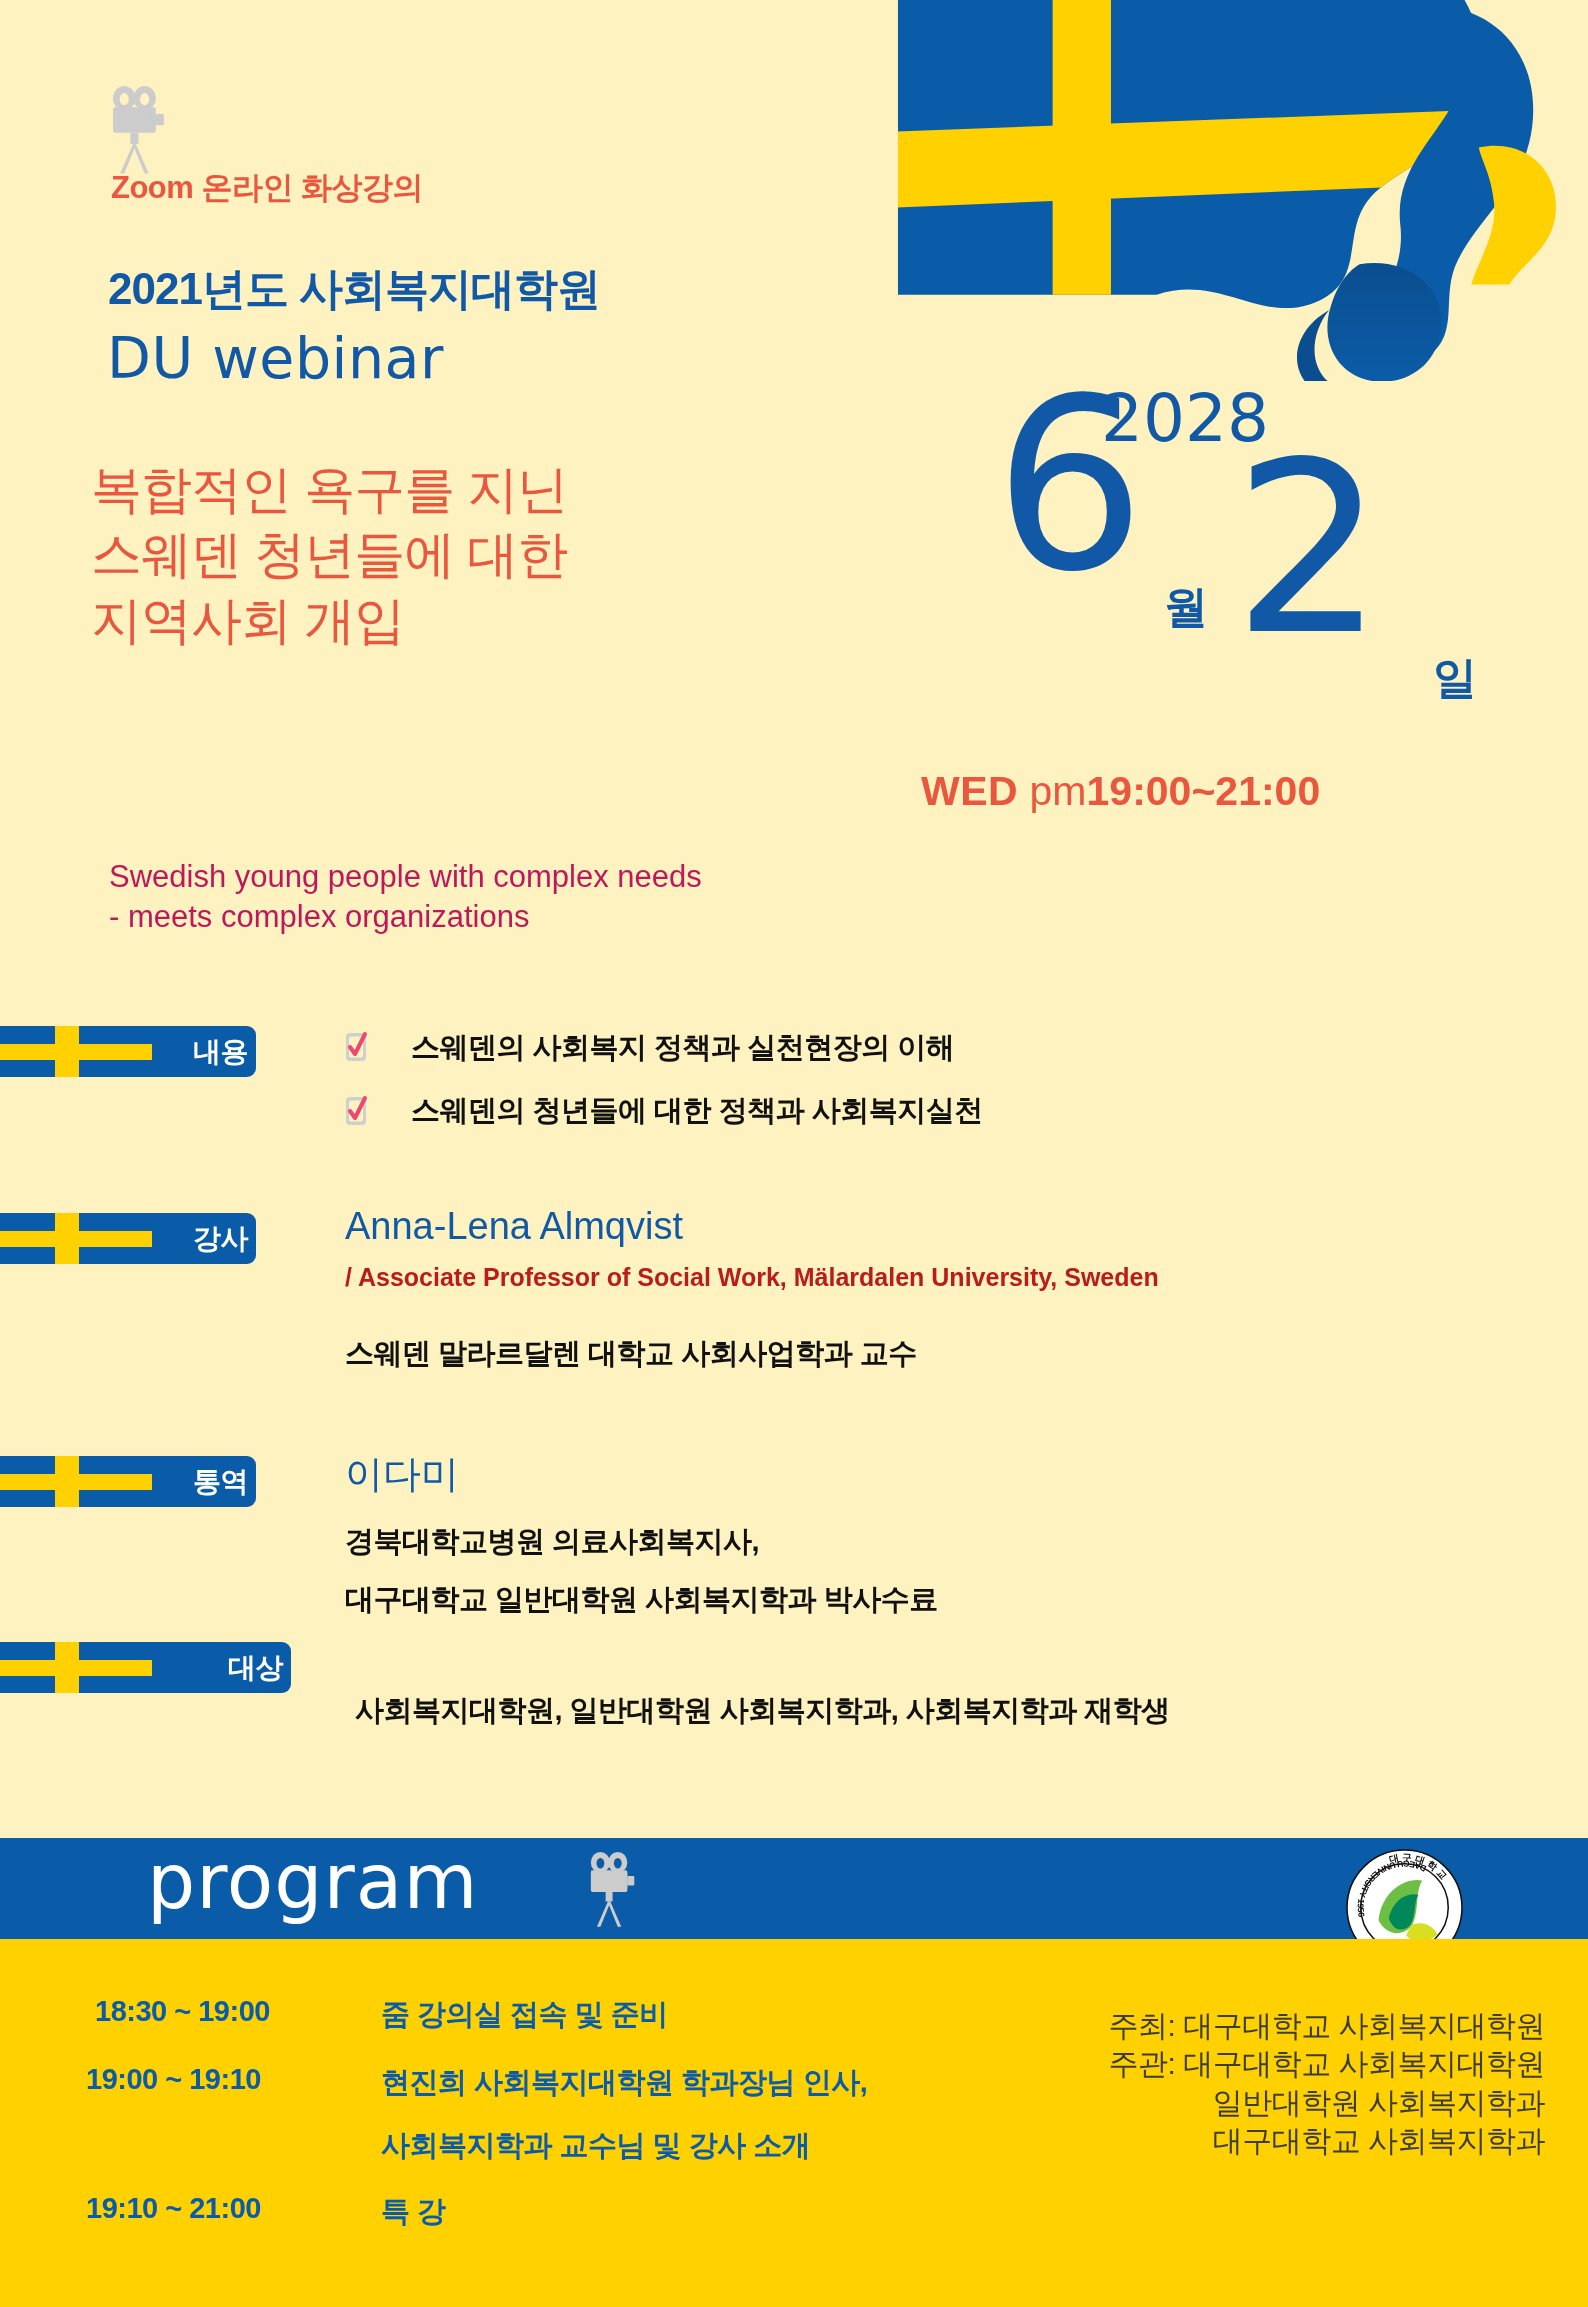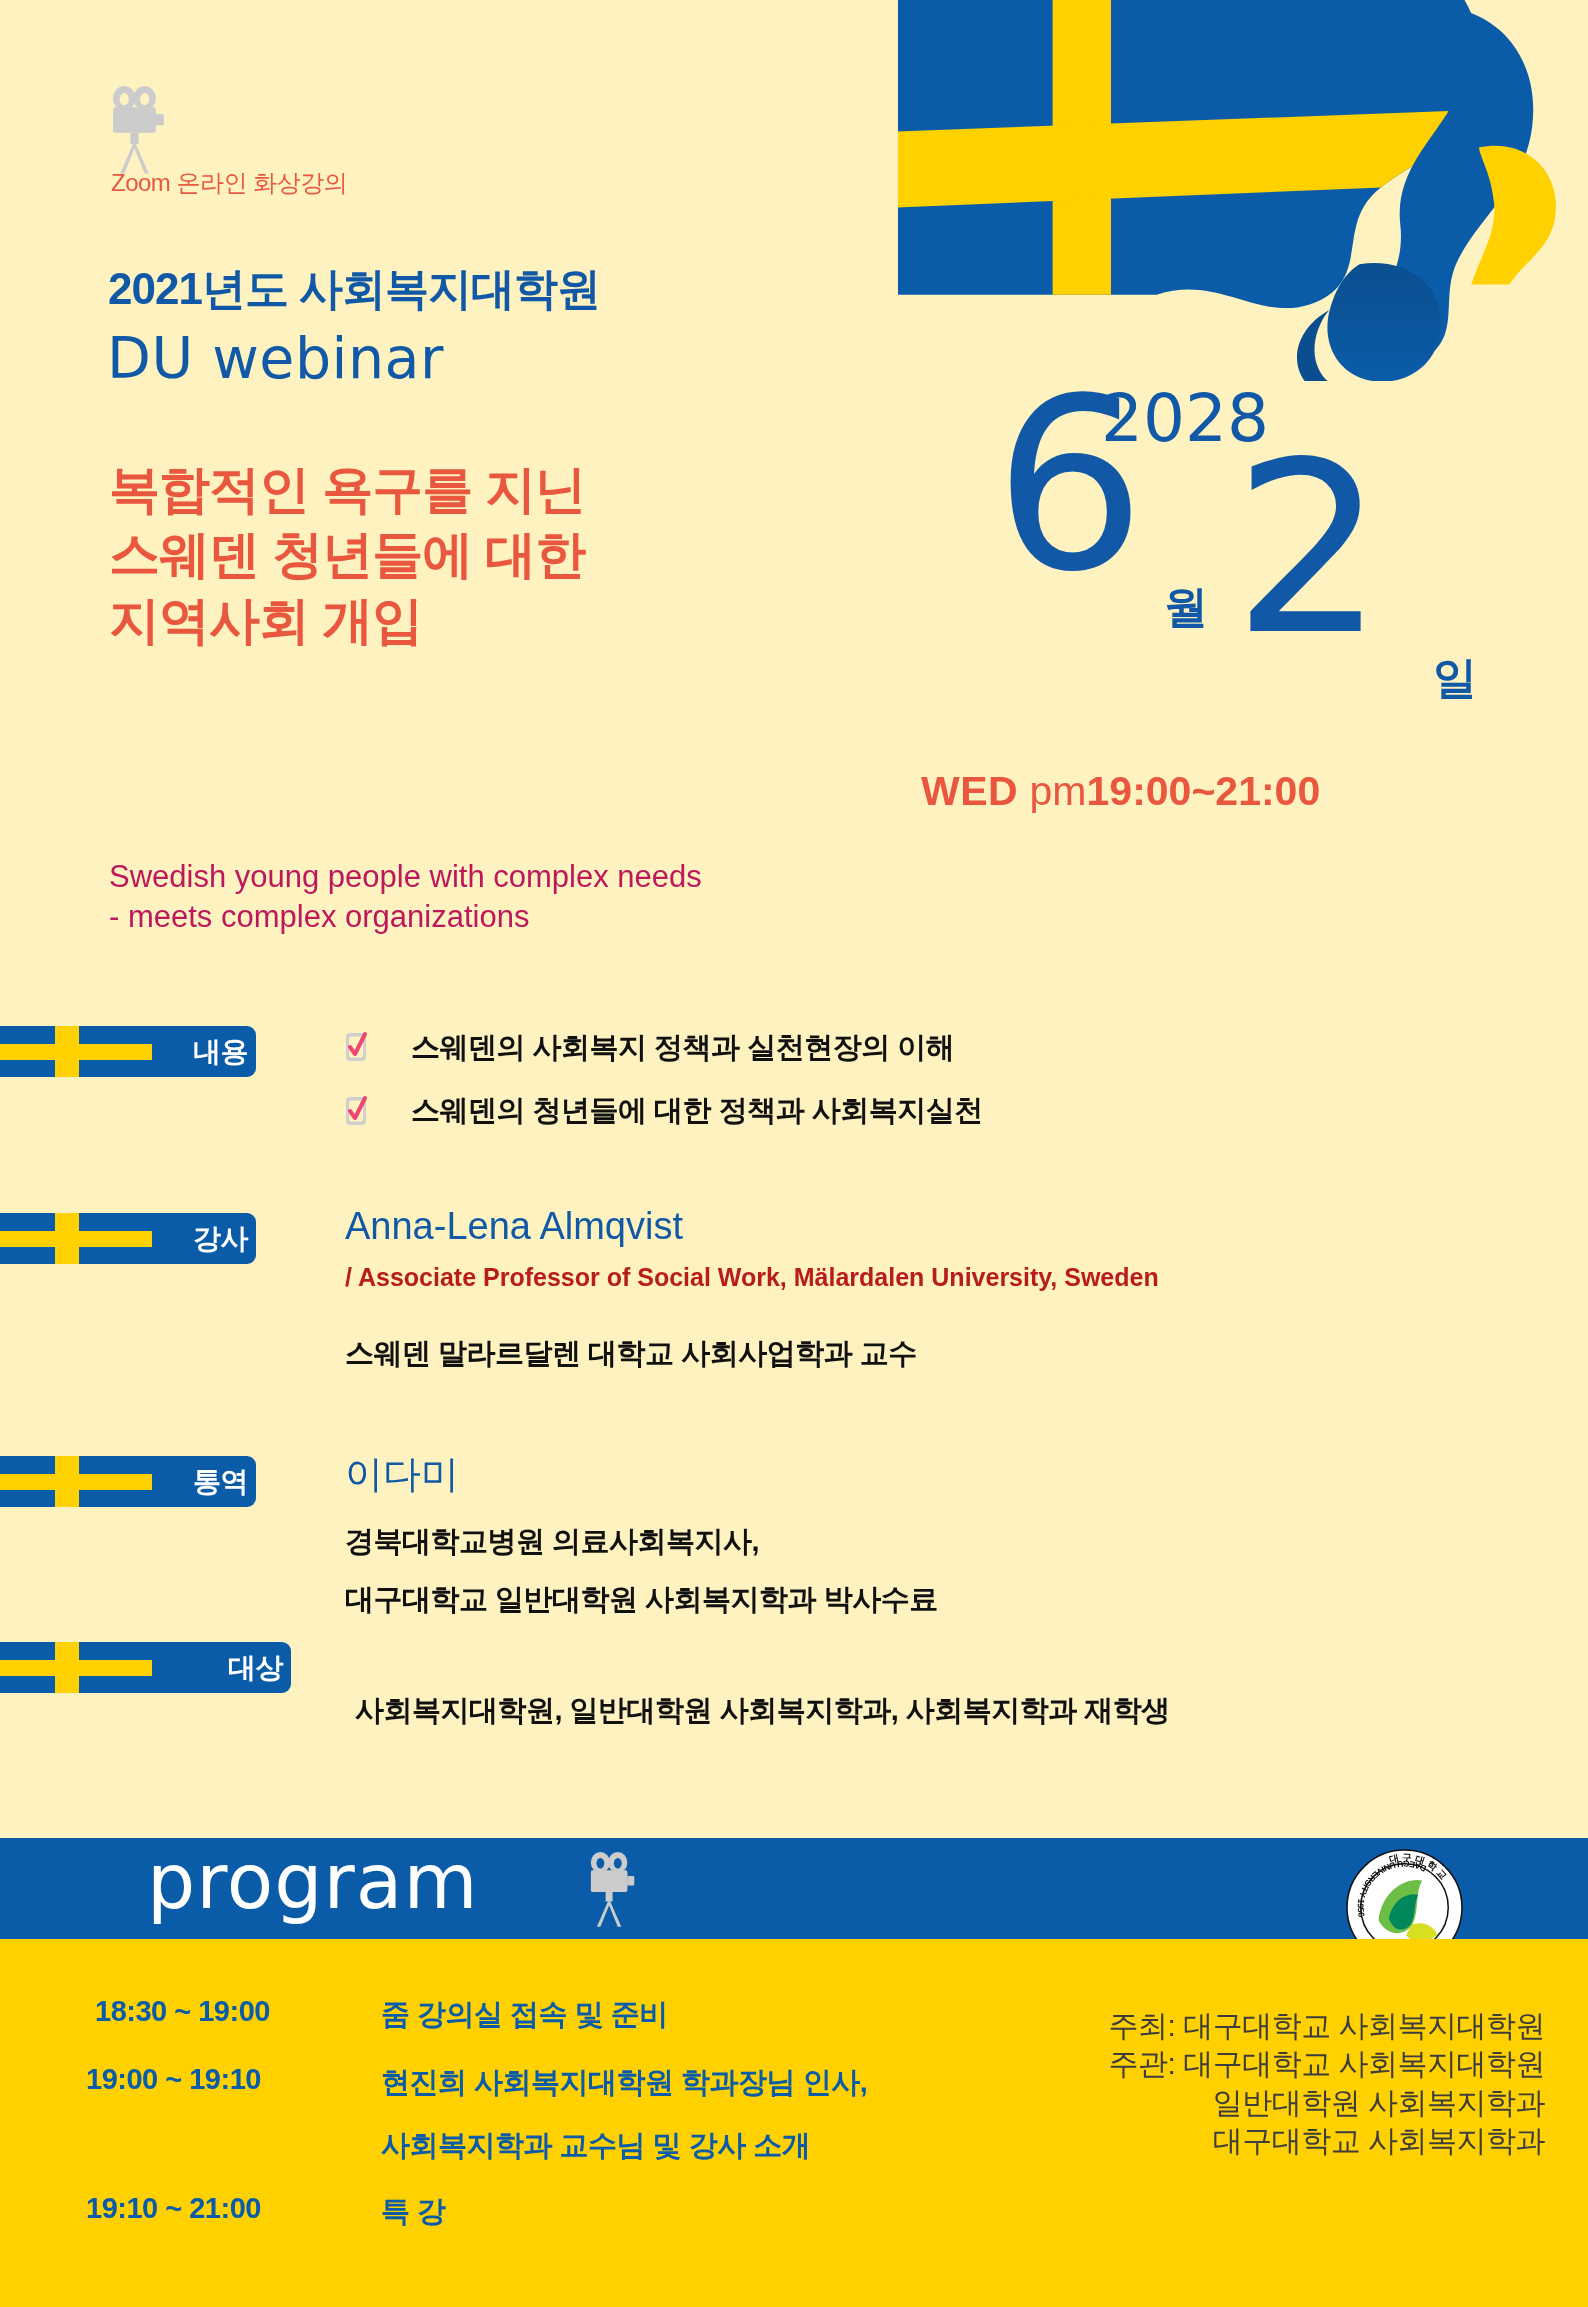--- a/index.html
+++ b/index.html
@@ -33,22 +33,22 @@
     width: 56px;
     height: 89px;
   }
   .cam svg { width: 100%; height: 100%; display:block; }
 
   
   .zoom-line {
     position: absolute;
     left: 111px;
     top: 167px;
-    font-size: 24px;
-    font-weight: normal;
+    font-size: 31px;
+    font-weight: bold;
     color: #e9573f;
     letter-spacing: -0.5px;
     white-space: nowrap;
   }
   .title-kr {
     position: absolute;
     left: 108px;
     top: 260px;
     font-size: 44px;
     font-weight: bold;
@@ -62,24 +62,24 @@
     top: 325px;
     font-size: 57px;
     font-weight: normal;
     color: #1159a6;
     letter-spacing: 0.5px;
     white-space: nowrap;
     font-family: "DejaVu Sans", sans-serif;
   }
   .headline {
     position: absolute;
-    left: 109px;
+    left: 91px;
     top: 457px;
     font-size: 51px;
-    font-weight: bold;
+    font-weight: normal;
     color: #e9573f;
     line-height: 1.28;
     letter-spacing: -1px;
     white-space: nowrap;
   }
   .subtitle-en {
     position: absolute;
     left: 109px;
     top: 857px;
     font-size: 31px;

